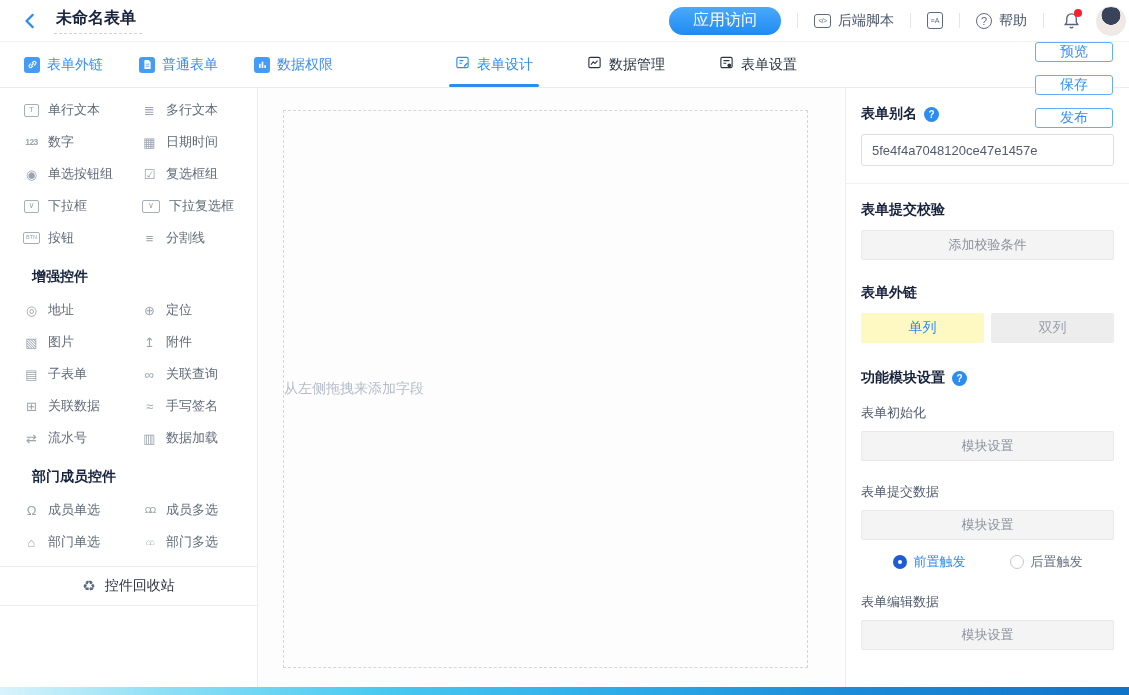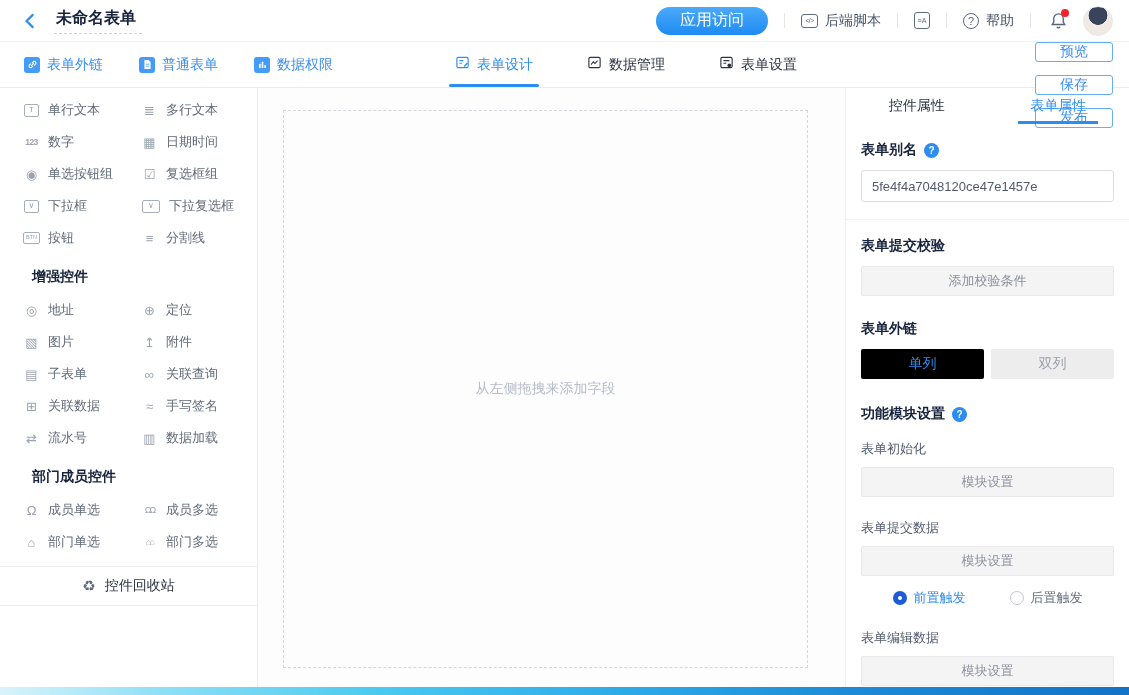--- a/index.html
+++ b/index.html
@@ -1,20 +1,20 @@
 <!DOCTYPE html>
 <html><head>
 <meta charset="utf-8">
 <style>
   * { margin:0; padding:0; box-sizing:border-box; }
   html,body { width:1129px; height:695px; overflow:hidden; }
   body { font-family:"Liberation Sans","DejaVu Sans",sans-serif; color:#515a6e; background:#fff; position:relative; }
 
   
-  .header { height:42px; display:flex; align-items:center; padding:0 16px 0 18px; border-bottom:1px solid #f0f1f3; }
+  .header { height:42px; display:flex; align-items:center; padding:0 3px 0 18px; border-bottom:1px solid #f0f1f3; }
   .back-btn { width:24px; height:24px; display:flex; align-items:center; justify-content:center; cursor:pointer; margin-right:12px; }
   .doc-title { font-size:16px; font-weight:700; color:#17233d; border-bottom:1px dashed #cfd3da; padding:0 6px 4px 2px; }
   .hdr-right { margin-left:auto; display:flex; align-items:center; }
   .pill-btn { background:linear-gradient(180deg,#4aa9fb,#1e8bf2); color:#fff; border:none; border-radius:16px; height:28px; padding:0 24px; font-size:16px; cursor:pointer; }
   .hdr-div { width:1px; height:15px; background:#e2e5ea; margin:0 16px; }
   .hdr-item { display:flex; align-items:center; gap:7px; font-size:14px; color:#46536a; cursor:pointer; }
   .mini-box { display:inline-flex; align-items:center; justify-content:center; border:1px solid #5d6a80; border-radius:3px; color:#5d6a80; }
   .code-bx { width:17px; height:14px; font-size:6.5px; letter-spacing:-0.5px; }
   .docs-bx { width:16px; height:17px; font-size:7px; }
   .help-circle { width:16px; height:16px; border:1.3px solid #5d6a80; border-radius:50%; display:inline-flex; align-items:center; justify-content:center; font-size:11px; color:#5d6a80; }
@@ -48,39 +48,39 @@
   .ci.bx { width:15px; height:13px; margin:0 2px; border:1px solid #a7aeb8; border-radius:2px; font-size:8px; display:inline-flex; align-items:center; justify-content:center; }
   .ci.wide { width:18px; }
   .ci.btnbx { width:17px; height:12px; margin:0 1px; border:1px solid #a7aeb8; border-radius:2px; font-size:5.5px; letter-spacing:0; display:inline-flex; align-items:center; justify-content:center; }
   .ci.num { font-size:8.5px; font-weight:700; letter-spacing:-0.5px; }
   .ci.dbl { font-size:9px; letter-spacing:-2px; }
   .recycle-row { margin-top:8px; height:40px; border-top:1px solid #ededf0; border-bottom:1px solid #ededf0; display:flex; align-items:center; justify-content:center; gap:9px; font-size:14px; color:#2c3442; cursor:pointer; }
   .recycle-glyph { color:#5d6a80; font-size:15px; }
 
   
   .canvas { flex:1; position:relative; background:#fdfdfe; }
-  .canvas-box { position:absolute; left:25px; right:37px; top:22px; bottom:27px; border:1px dashed #d4d6dc; display:flex; align-items:center; justify-content:center; }
+  .canvas-box { position:absolute; left:25px; right:37px; top:22px; bottom:27px; border:1px dashed #d4d6dc; display:flex; align-items:center; }
   .placeholder { color:#b6bdc9; font-size:14px; }
 
   
   .panel { width:284px; border-left:1px solid #ededf0; flex:none; }
   .ptabs { display:flex; height:36px; }
   .ptab { flex:1; display:flex; align-items:center; justify-content:center; font-size:14px; color:#2c3442; position:relative; cursor:pointer; }
   .ptab.active { color:#2d8cf0; }
   .ptab.active::after { content:""; position:absolute; bottom:0; left:50%; transform:translateX(-50%); width:80px; height:3px; background:#2d8cf0; }
   .pbody { padding:0 15px; }
   .plabel-bold { display:flex; align-items:center; gap:7px; font-size:14px; font-weight:700; color:#17233d; margin:17px 0 11px; }
   .plabel { font-size:13px; color:#515a6e; margin:17px 0 9px; }
   .badge { width:15px; height:15px; border-radius:50%; background:#2d8cf0; color:#fff; font-size:10px; font-weight:700; display:inline-flex; align-items:center; justify-content:center; cursor:pointer; }
   .pinput { width:100%; height:32px; border:1px solid #dcdee2; border-radius:3px; padding:0 10px; font-size:13px; color:#515a6e; outline:none; font-family:inherit; }
   .pdivider { height:1px; background:#f0f1f3; margin:17px -15px 0; }
   .gbtn { width:100%; height:30px; background:#f4f4f5; border:1px solid #e9e9eb; border-radius:2px; color:#8b919c; font-size:13px; cursor:pointer; }
   .layout-row { display:flex; gap:7px; }
   .lbtn { flex:1; height:30px; border:none; border-radius:2px; font-size:14px; cursor:pointer; }
-  .lbtn.on { background:#000000; color:#2d8cf0; }
+  .lbtn.on { background:#fef9c3; color:#2d8cf0; }
   .lbtn.off { background:#ededee; color:#9aa0ab; }
   .radio-row { display:flex; justify-content:center; gap:44px; margin-top:13px; }
   .radio-item { display:flex; align-items:center; gap:7px; font-size:13px; color:#657180; cursor:pointer; }
   .radio-item.sel { color:#2d8cf0; }
   .radio { width:14px; height:14px; border-radius:50%; border:1px solid #c5c8ce; background:#fff; position:relative; flex:none; }
   .radio.on { border:none; background:#1e5bd6; }
   .radio.on::after { content:""; position:absolute; top:50%; left:50%; width:4px; height:4px; border-radius:50%; background:#fff; transform:translate(-50%,-50%); }
 
   
   .bottom-strip { position:absolute; left:0; right:0; bottom:0; height:8px;
@@ -309,24 +309,20 @@
     </div>
   </div>
 
   <div class="canvas">
     <div class="canvas-box">
       <span class="placeholder">从左侧拖拽来添加字段</span>
     </div>
   </div>
 
   <div class="panel">
-    <div class="ptabs">
-      <span class="ptab">控件属性</span>
-      <span class="ptab active">表单属性</span>
-    </div>
     <div class="pbody">
       <div class="plabel-bold">
         <span>表单别名</span>
         <span class="badge">?</span>
       </div>
       <input class="pinput" value="5fe4f4a7048120ce47e1457e" style="">
 
       <div class="pdivider"></div>
 
       <div class="plabel-bold">

